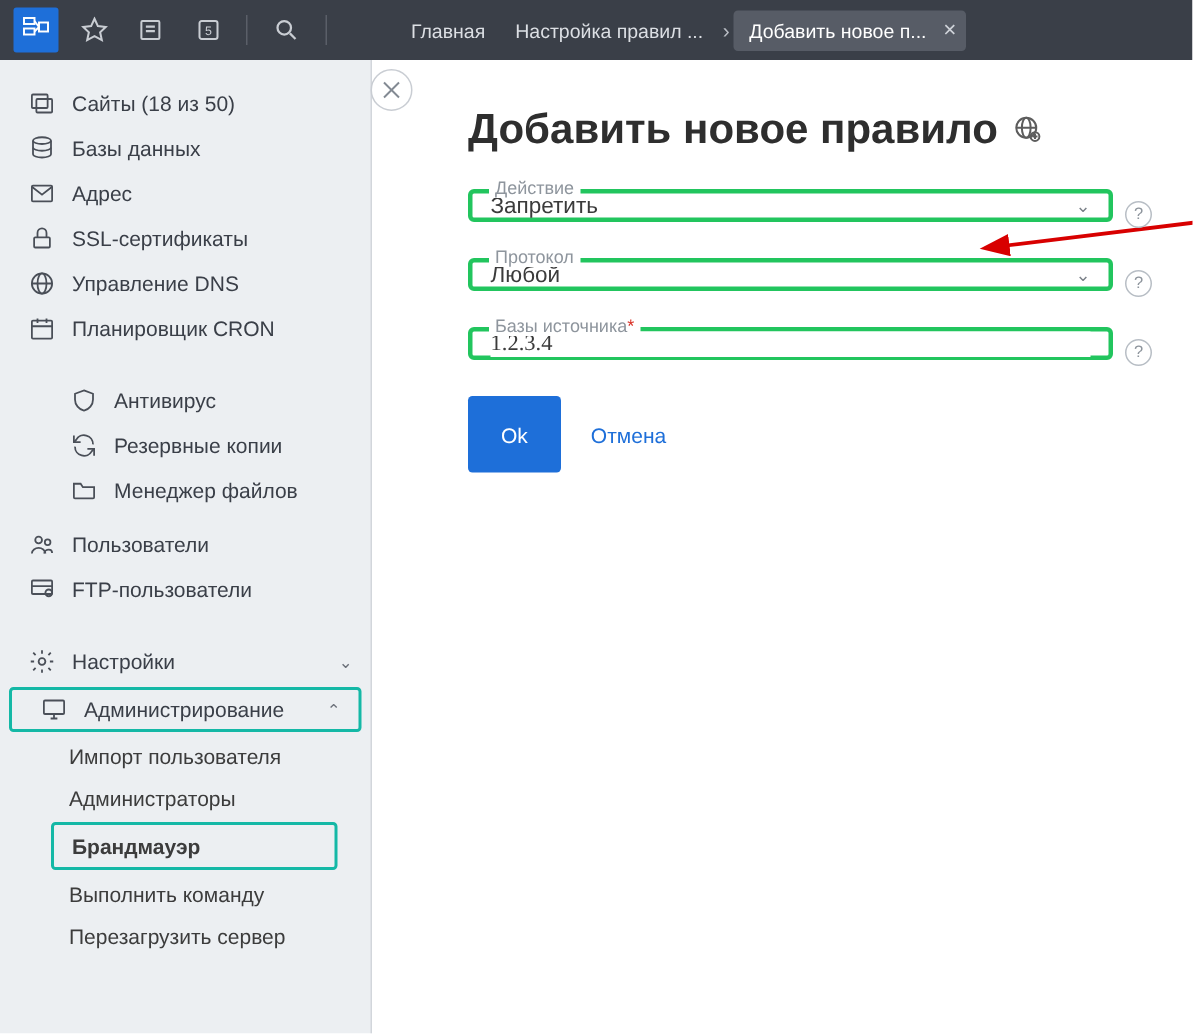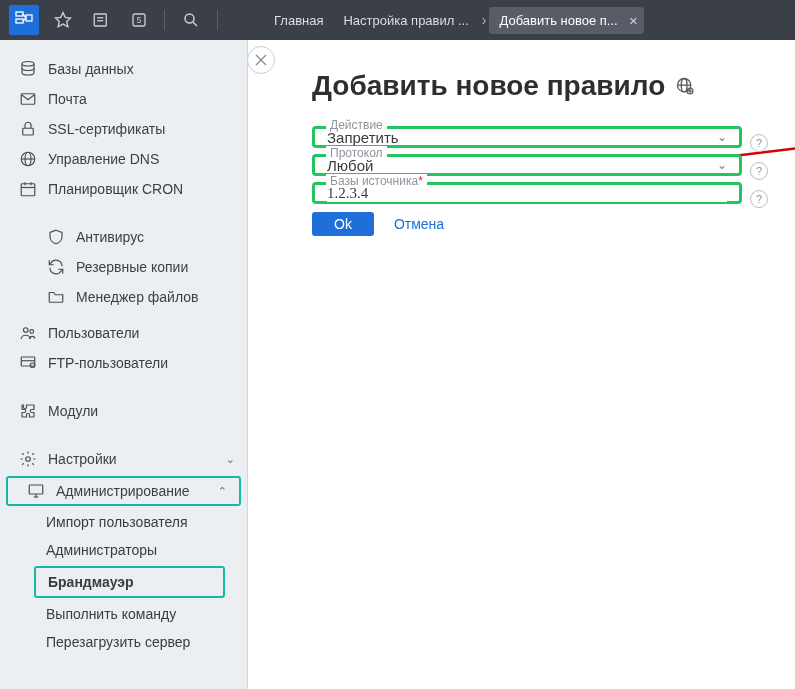--- a/index.html
+++ b/index.html
@@ -31,29 +31,29 @@
   .nav-item .icon { width:20px; display:flex;align-items:center;justify-content:center; margin-right:10px; color:#4a4f58;}
   .nav-item .chev { margin-left:auto; color:#6a6f78; font-size:11px;}
   .sub-item { display:block; padding: 6px 10px 6px 46px; color:#3c3c3c; font-size:14px; cursor:pointer;}
   .hl-red { border:2px solid #14b8a6; border-radius:3px; }
 
   
   h1 { font-size: 28px; font-weight:600; color:#2e2e2e; display:flex; align-items:center; gap:10px;}
   h1 .globe { font-size:18px; color:#5d5d5d;}
   .arrow-annot { position:absolute; top:86px; left:380px; pointer-events:none;}
   .form { margin-top: 24px; max-width: 430px; }
-  .field { position:relative; margin-bottom: 6px; }
+  .field { position:relative; margin-bottom: 24px; }
   .field-label { position:absolute; top:-8px; left:14px; background:#fff; padding:0 4px; font-size:12px; color:#8e959d; z-index:2;}
   .field-label .req { color:#d93025;}
   .field-box { border:3px solid #22c55e; border-radius:4px; height:22px; display:flex; align-items:center; padding:0 12px; font-size:15px; color:#3b3b3b; background:#fff;}
   .field-box input { border:none; outline:none; font-size:15px; width:100%; font-family:Liberation Serif, serif; color:#3b3b3b;}
   .field-chevron { margin-left:auto; color:#7a8088; font-size:12px;}
   .field-help { position:absolute; right:-26px; top:8px; width:18px; height:18px; border:1px solid #b8bec5; border-radius:50%; display:flex;align-items:center;justify-content:center; font-size:11px; color:#8e959d;}
   .actions { display:flex; align-items:center; gap:20px; margin-top:8px;}
-  .btn-primary { background:#1e6fd9; color:#fff; border:none; border-radius:3px; height:24px; padding:0 22px; font-size:14px; cursor:pointer;}
+  .btn-primary { background:#1e6fd9; color:#fff; border:none; border-radius:3px; height:51px; padding:0 22px; font-size:14px; cursor:pointer;}
   .link-cancel { color:#1e6fd9; font-size:14px; cursor:pointer;}
 
   svg { display:block; }
 </style>
 </head>
 <body>
 
 <div class="topbar">
   <div class="top-square">
     <svg width="18" height="18" viewBox="0 0 18 18">
@@ -109,35 +109,44 @@
 
 <div class="shell">
 
   <div class="sidebar">
     <div class="nav">
 
       <div class="nav-group">
         <div class="nav-item">
             <span class="icon">
               <svg width="18" height="18" viewBox="0 0 24 24" fill="none" stroke="currentColor" stroke-width="1.6">
+                <rect x="3" y="4" width="14" height="12" rx="1"></rect>
+                <rect x="7" y="8" width="14" height="12" rx="1"></rect>
+              </svg>
+            </span>
+            <span>Сайты (18 из 50)</span>
+          </div>
+        <div class="nav-item">
+            <span class="icon">
+              <svg width="18" height="18" viewBox="0 0 24 24" fill="none" stroke="currentColor" stroke-width="1.6">
                 <ellipse cx="12" cy="5" rx="8" ry="3"></ellipse>
                 <path d="M4 5v6c0 1.7 3.6 3 8 3s8-1.3 8-3V5"></path>
                 <path d="M4 11v6c0 1.7 3.6 3 8 3s8-1.3 8-3v-6"></path>
               </svg>
             </span>
             <span>Базы данных</span>
           </div>
         <div class="nav-item">
             <span class="icon">
               <svg width="18" height="18" viewBox="0 0 24 24" fill="none" stroke="currentColor" stroke-width="1.6">
                 <rect x="3" y="5" width="18" height="14" rx="1"></rect>
                 <polyline points="3 6 12 13 21 6"></polyline>
               </svg>
             </span>
-            <span>Почта</span>
+            <span>Адрес</span>
           </div>
         <div class="nav-item">
             <span class="icon">
               <svg width="18" height="18" viewBox="0 0 24 24" fill="none" stroke="currentColor" stroke-width="1.6">
                 <rect x="5" y="11" width="14" height="9" rx="1"></rect>
                 <path d="M8 11V7a4 4 0 0 1 8 0v4"></path>
               </svg>
             </span>
             <span>SSL-сертификаты</span>
           </div>
@@ -211,30 +220,20 @@
               <svg width="18" height="18" viewBox="0 0 24 24" fill="none" stroke="currentColor" stroke-width="1.6">
                 <rect x="3" y="4" width="18" height="12" rx="1"></rect>
                 <line x1="3" y1="9" x2="21" y2="9"></line>
                 <circle cx="18" cy="15" r="3"></circle>
               </svg>
             </span>
             <span>FTP-пользователи</span>
           </div>
       </div>
 
-      <div class="nav-group" style="margin-top:18px;">
-        <div class="nav-item">
-            <span class="icon">
-              <svg width="18" height="18" viewBox="0 0 24 24" fill="none" stroke="currentColor" stroke-width="1.6">
-                <path d="M14 4h-4v3a2 2 0 1 1-4 0V4H4v6h3a2 2 0 1 1 0 4H4v6h6v-3a2 2 0 1 1 4 0v3h6v-6h-3a2 2 0 1 1 0-4h3V4h-4z" stroke-linejoin="round"></path>
-              </svg>
-            </span>
-            <span>Модули</span>
-          </div>
-      </div>
 
       <div class="nav-group" style="margin-top:18px;">
         <div class="nav-item">
             <span class="icon">
               <svg width="18" height="18" viewBox="0 0 24 24" fill="none" stroke="currentColor" stroke-width="1.6">
                 <circle cx="12" cy="12" r="3"></circle>
                 <path d="M12 2v3M12 19v3M4.2 4.2l2.1 2.1M17.7 17.7l2.1 2.1M2 12h3M19 12h3M4.2 19.8l2.1-2.1M17.7 6.3l2.1-2.1"></path>
               </svg>
             </span>
             <span>Настройки</span>

